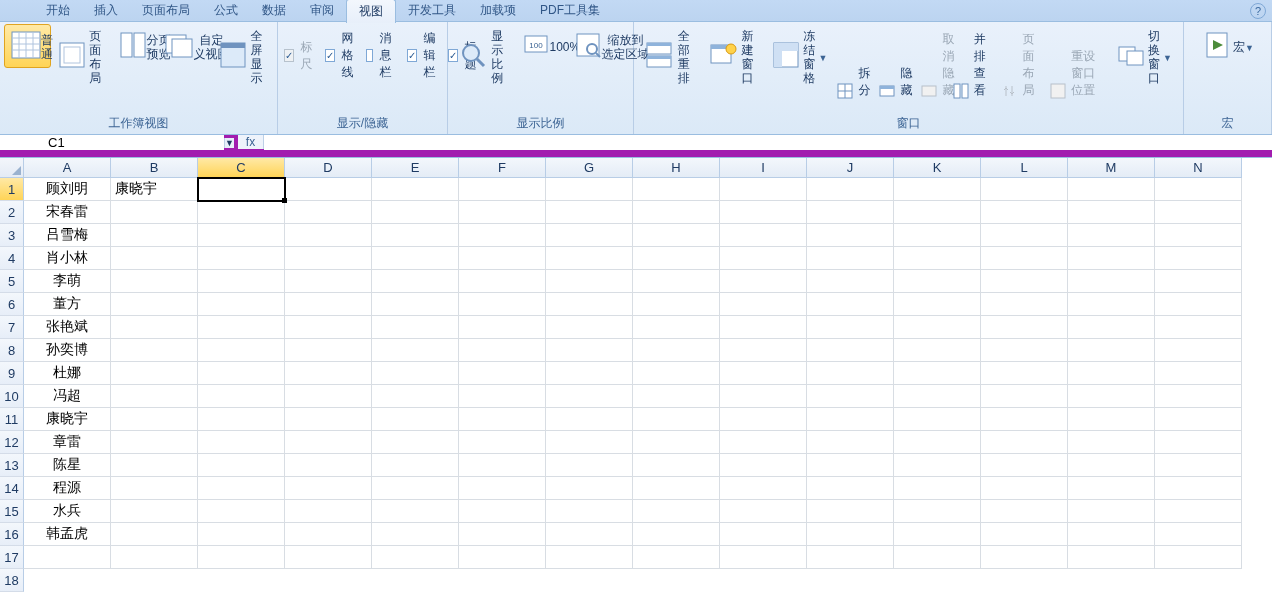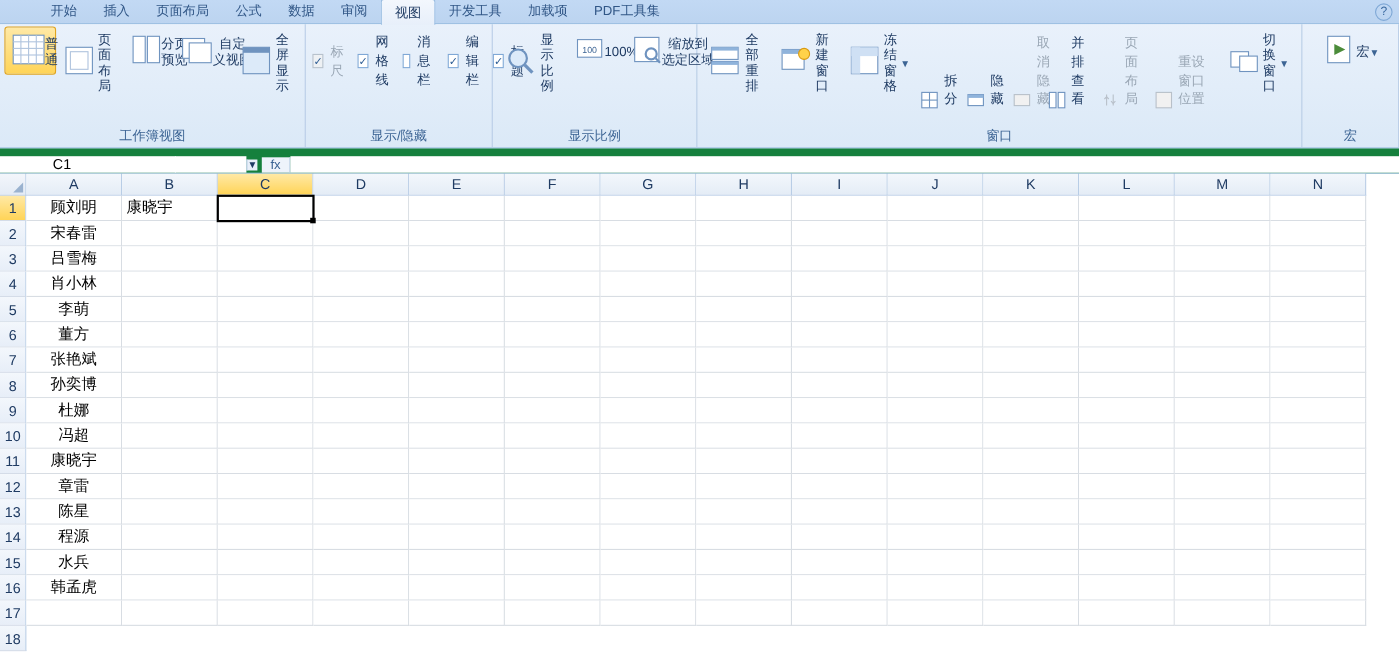--- a/index.html
+++ b/index.html
@@ -24,21 +24,21 @@
 .chk-row.disabled{color:#9aa7b5}
 .chk{width:13px;height:13px;border:1px solid #7fa8d6;background:#fff;margin-right:6px;display:flex;align-items:center;justify-content:center;font-size:10px;color:#2b5b93}
 .chk.checked::after{content:"✓"}
 .chk.disabled{background:#eef1f4;border-color:#b7c2cd}
 .chk-col{display:flex;flex-direction:row;justify-content:flex-start;padding-top:4px}
 .mini-row{display:flex;align-items:flex-end;padding:1px 4px;color:#1f3b63}
 .mini-row.disabled{color:#9aa7b5}
 .mini-ic{width:16px;height:16px;margin-right:6px;display:flex;align-items:center;justify-content:center}
 
 
-.fx-bar{height:23px;background:#15803d;border-bottom:1px solid #9abde0;display:flex;align-items:flex-end}
+.fx-bar{height:23px;background:#a21caf;border-bottom:1px solid #9abde0;display:flex;align-items:flex-start}
 .name-box{width:160px;border-right:1px solid #bcd0e6;display:flex;align-items:center}
 .name-input{flex:1;padding:0 0 0 48px;background:#fff;border:none;height:100%;font-size:13px;outline:none;color:#000}
 .name-drop{width:18px;display:flex;align-items:center;justify-content:center;border-left:1px solid #bcd0e6;background:#e8eff9}
 .fx-btn-wrap{width:78px;display:flex;align-items:center;border-right:1px solid #bcd0e6}
 .fx-cancel,.fx-accept{flex:1;display:flex;align-items:center;justify-content:center;color:#9aa7b5}
 .fx-label{width:26px;display:flex;align-items:center;justify-content:center;border-right:1px solid #bcd0e6;color:#3c6494;background:#eef3fb}
 .formula-input{flex:1;background:#fff;border:none;padding:0 6px;outline:none}
 
 
 .grid-wrap{position:relative;background:#fff}

